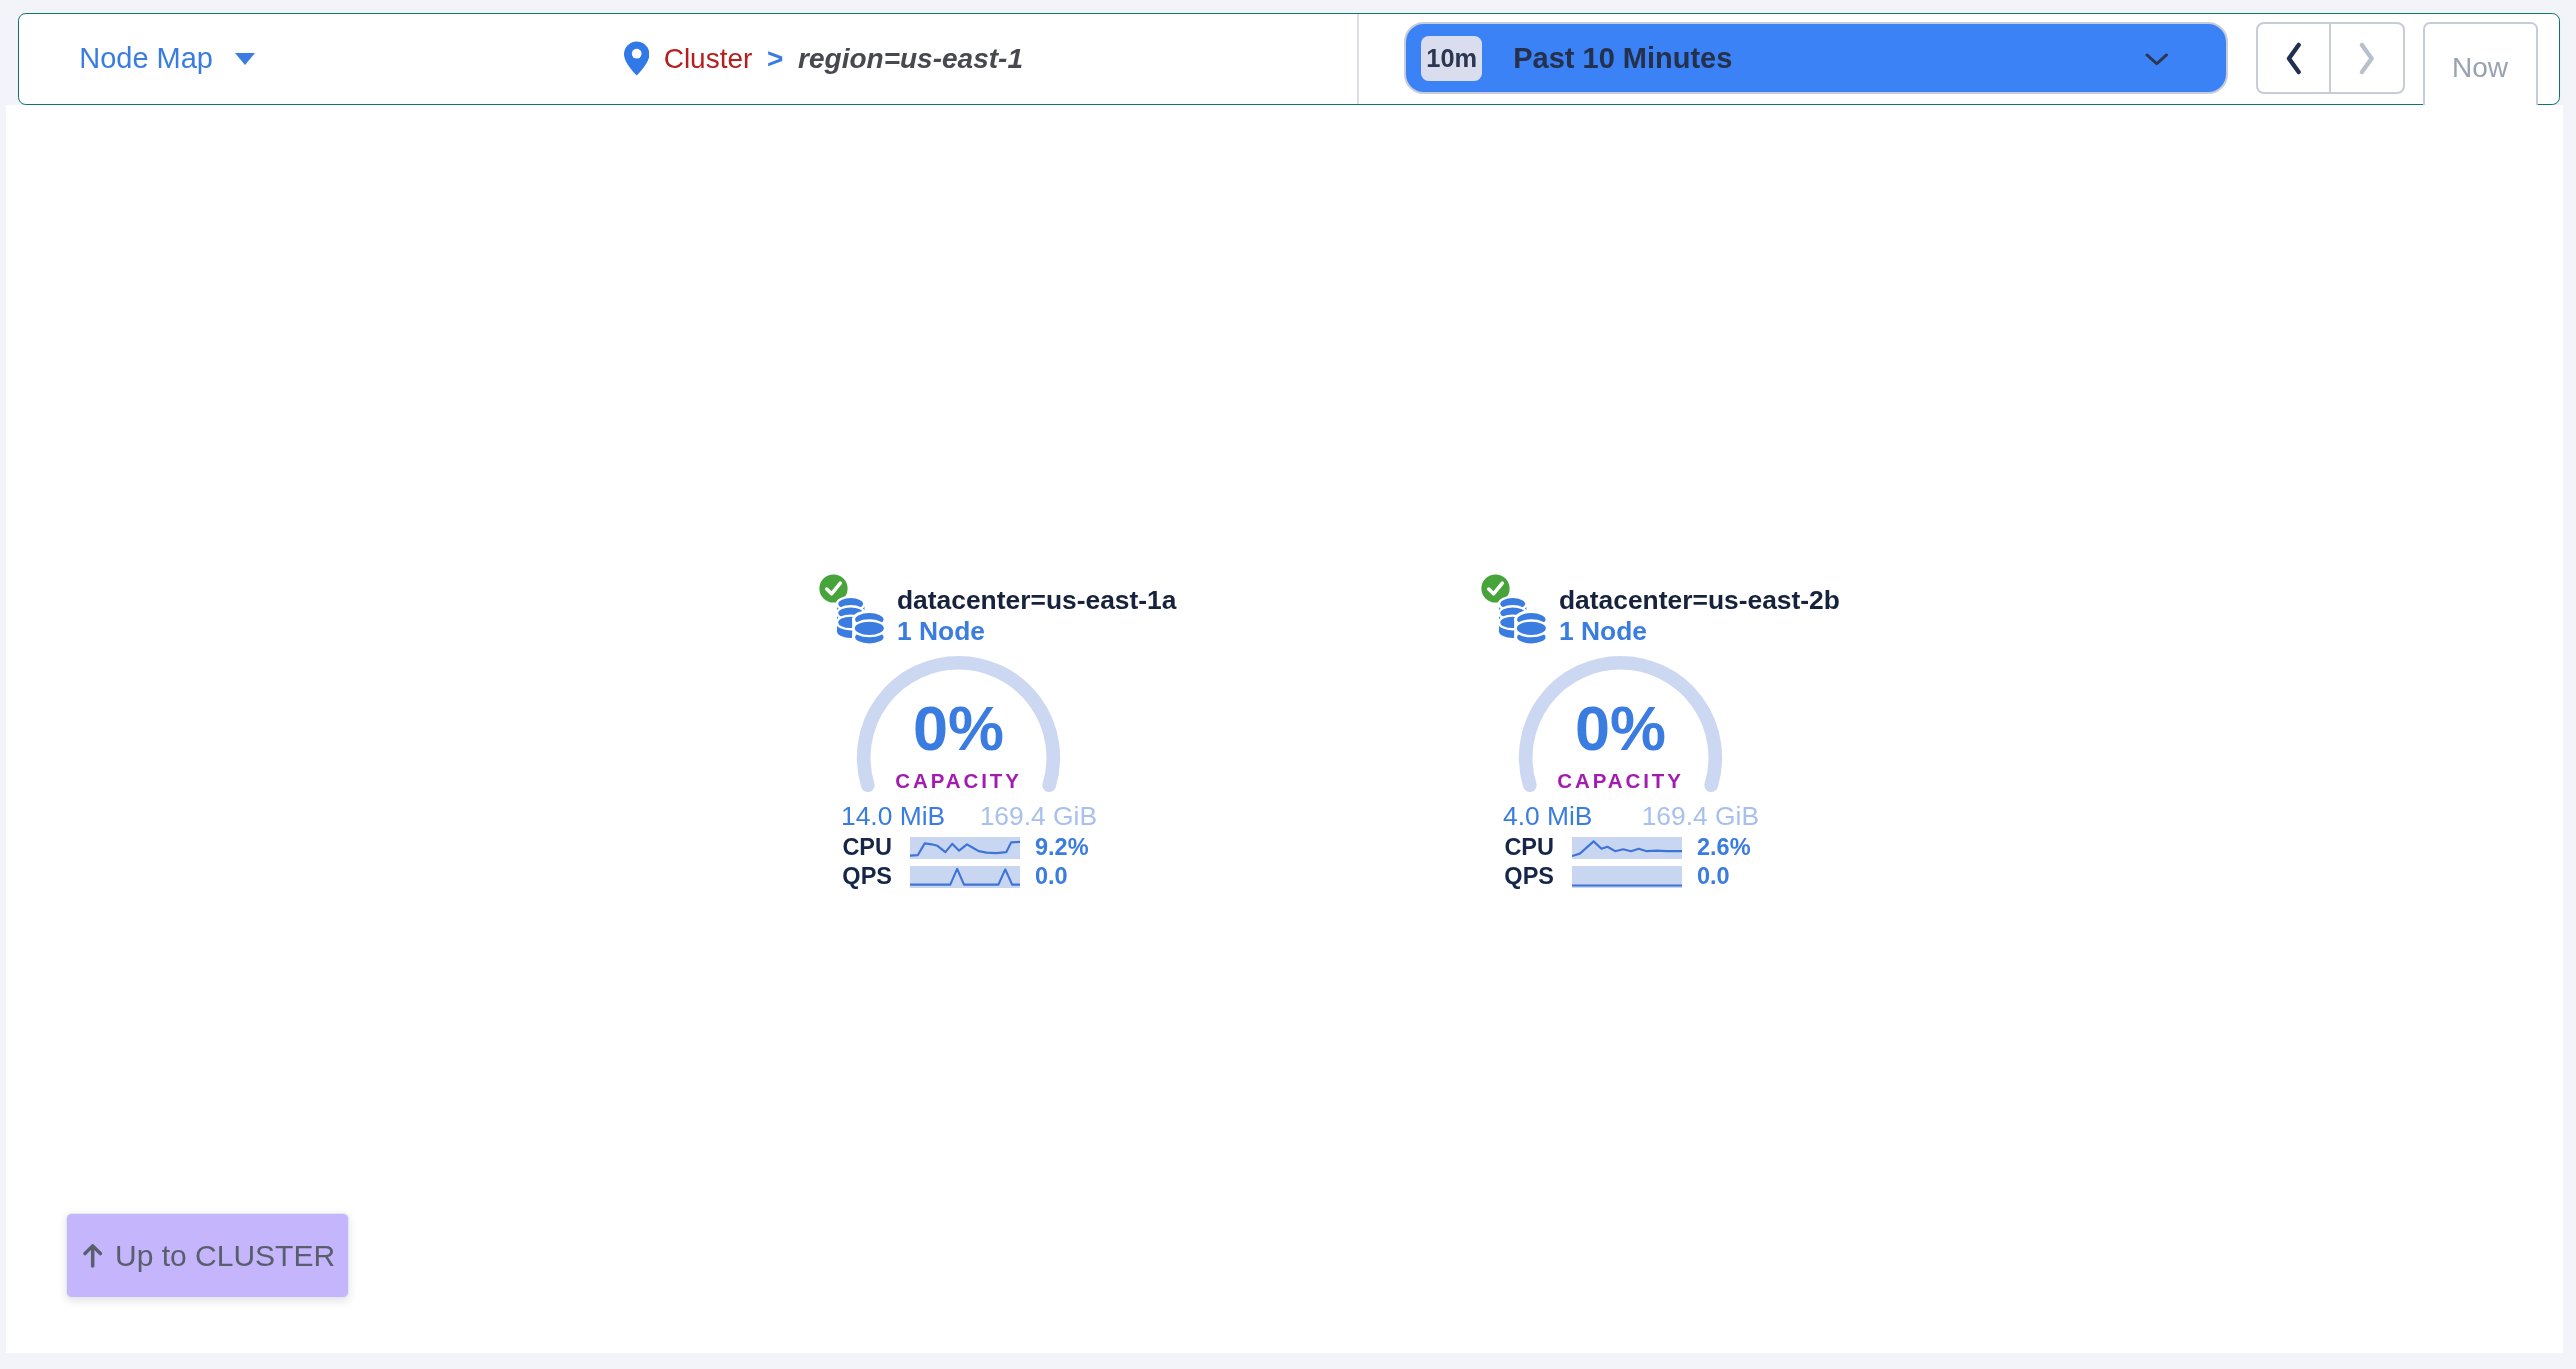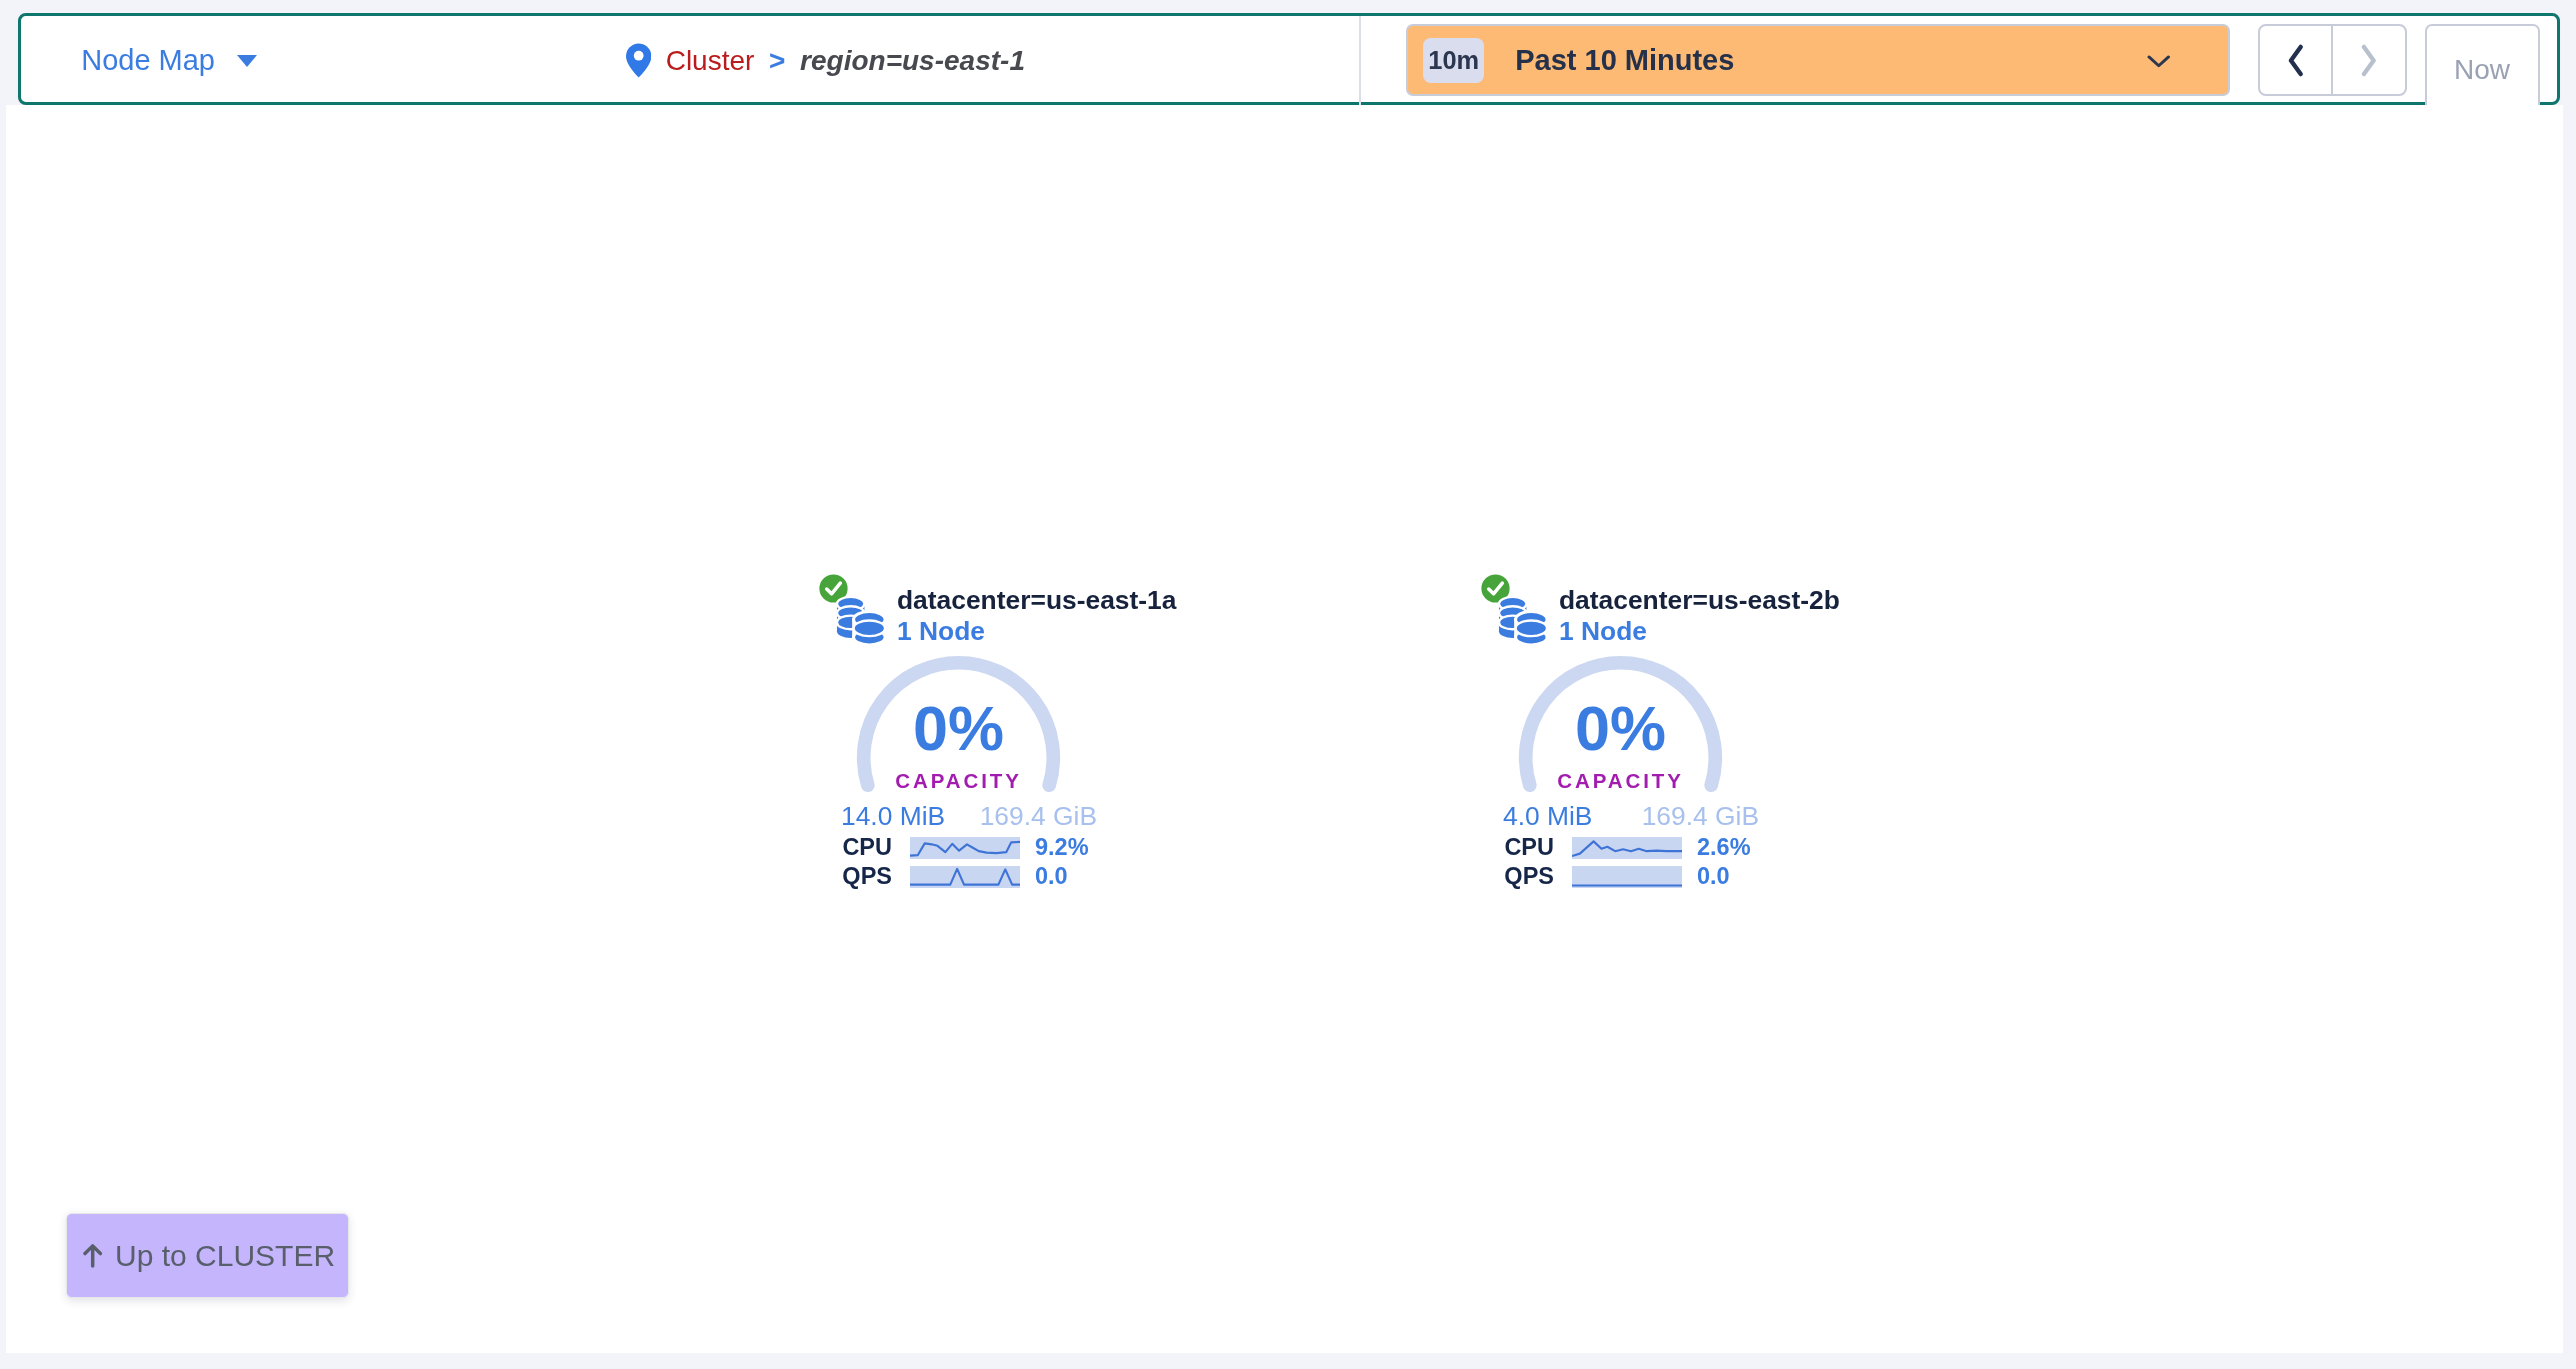--- a/index.html
+++ b/index.html
@@ -9,21 +9,21 @@
     font-family:"Liberation Sans", sans-serif;
     position:relative;
     -webkit-font-smoothing:antialiased;
   }
   .abs { position:absolute; }
 
   
   .header {
     left:17.6px; top:12.7px; width:2542px; height:92px;
     background:#ffffff;
-    border:3px solid #0f766e;
+    border:1px solid #0f766e;
     border-radius:7.8px;
     box-shadow:0 1px 2px rgba(20,30,60,.05);
   }
   .view-selector {
     left:43px; top:0; height:90px;
     display:flex; align-items:center; gap:21.5px;
     padding-left:17.6px; cursor:pointer;
   }
   .view-selector .label { font-size:29px; color:#3a7ce0; }
   .caret-down {
@@ -39,21 +39,21 @@
   .breadcrumb .root { font-size:28px; color:#b91c1c; cursor:pointer; }
   .breadcrumb .sep  { font-size:28px; color:#3a7ce0; font-weight:700; }
   .breadcrumb .current { font-size:28px; color:#47494f; font-weight:700;font-style:italic; }
 
   .header-divider {
     left:1338px; top:0; width:2px; height:90px; background:#dcdfe8;
   }
 
   .time-select {
     left:1385px; top:8.8px; width:824px; height:72px;
-    border:2px solid #c7ccd8; border-radius:7px; background:#fdba74;
+    border:2px solid #c7ccd8; border-radius:20px; background:#3b82f6;
     display:flex; align-items:center; padding-left:15.6px; cursor:pointer;
   }
   .time-badge {
     width:61px; height:45px; background:#dadded; border-radius:7.8px;
     display:flex; align-items:center; justify-content:center;
     font-size:25.4px; font-weight:700; color:#2b3650; margin-right:31px;
   }
   .time-label { font-size:29px; font-weight:700; color:#25304a; }
   .time-chevron { position:absolute; right:57px; top:29px; }
 

